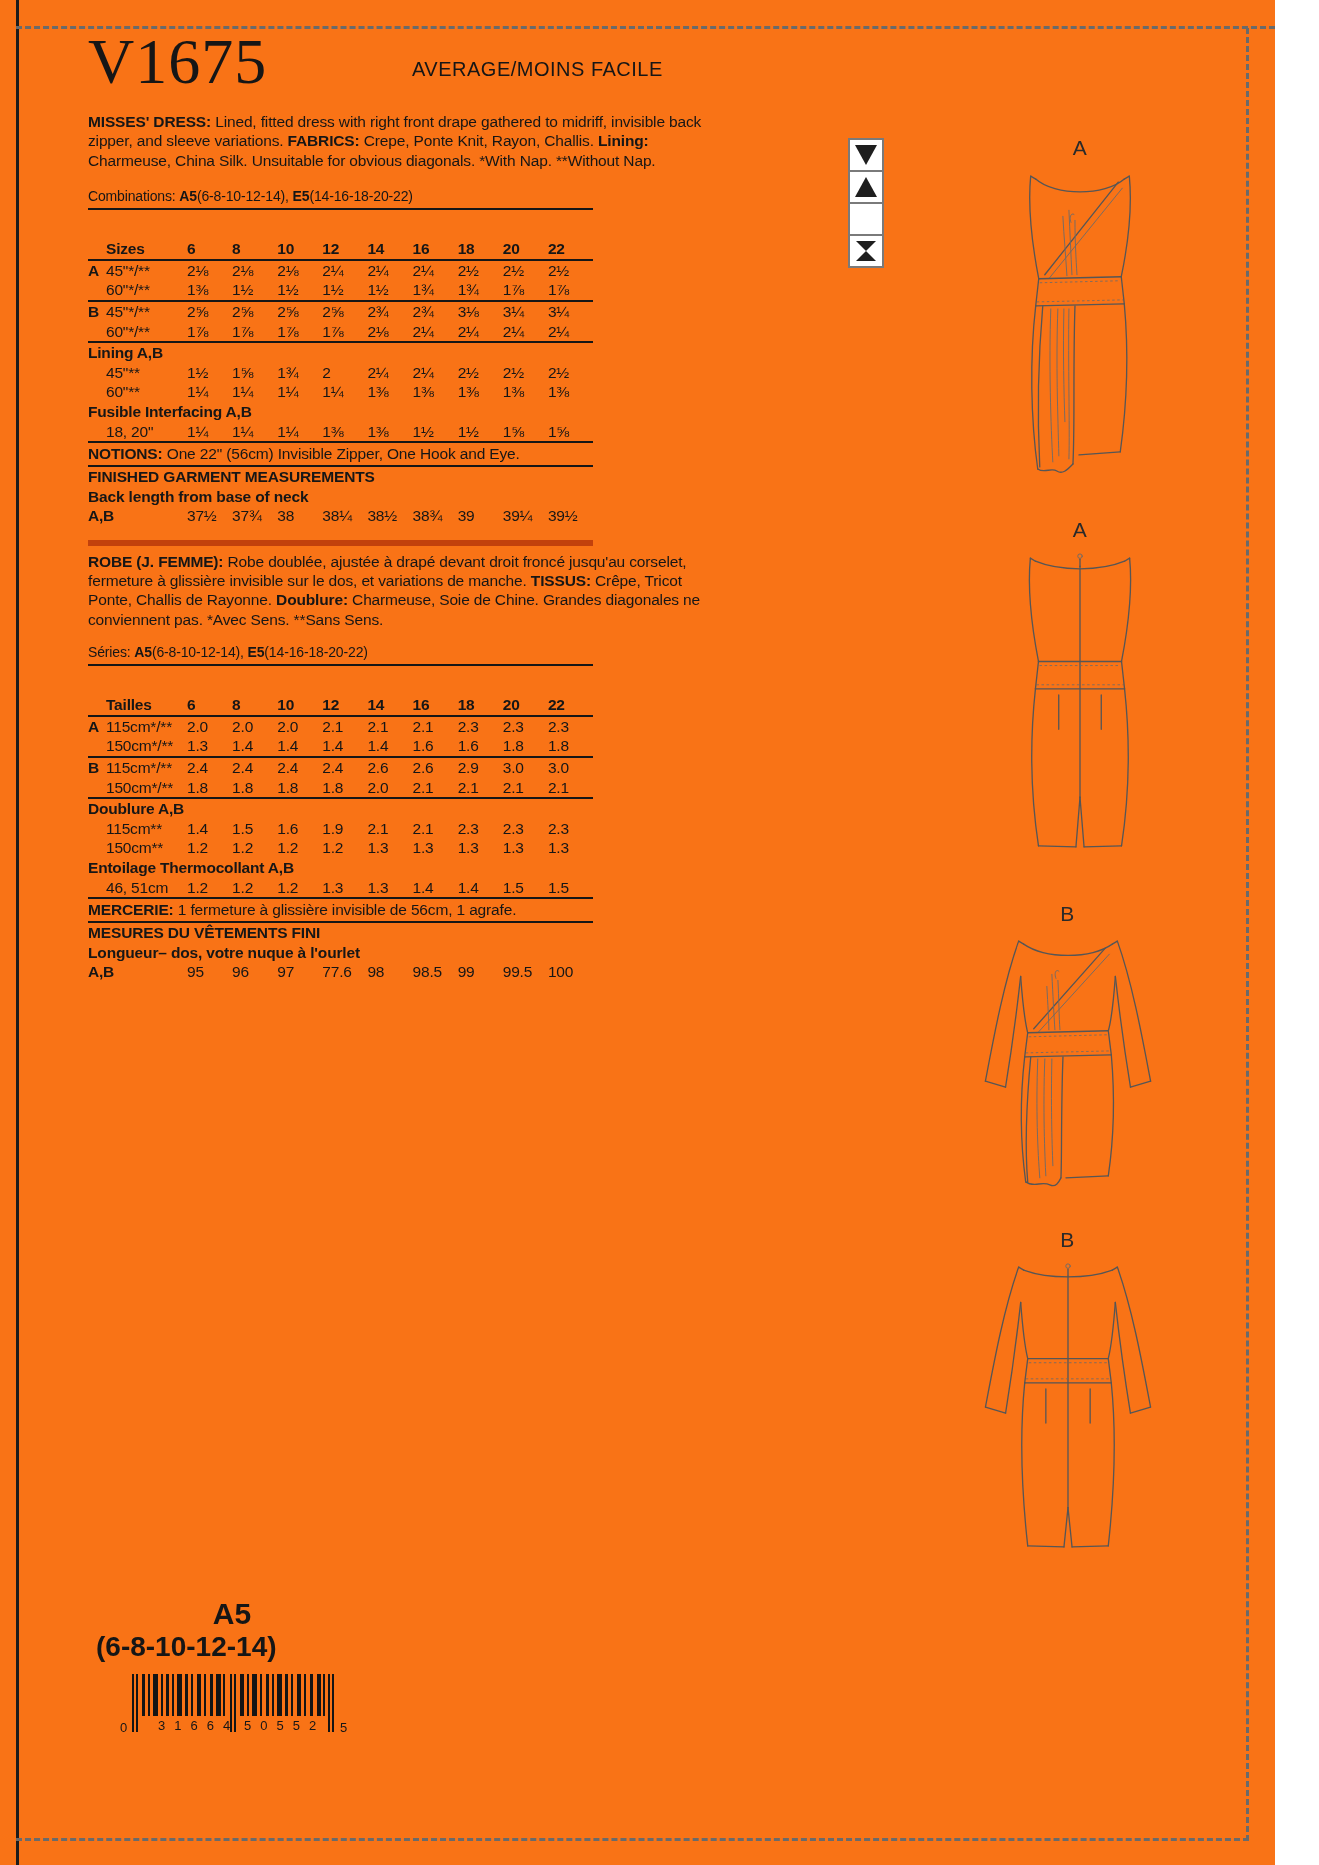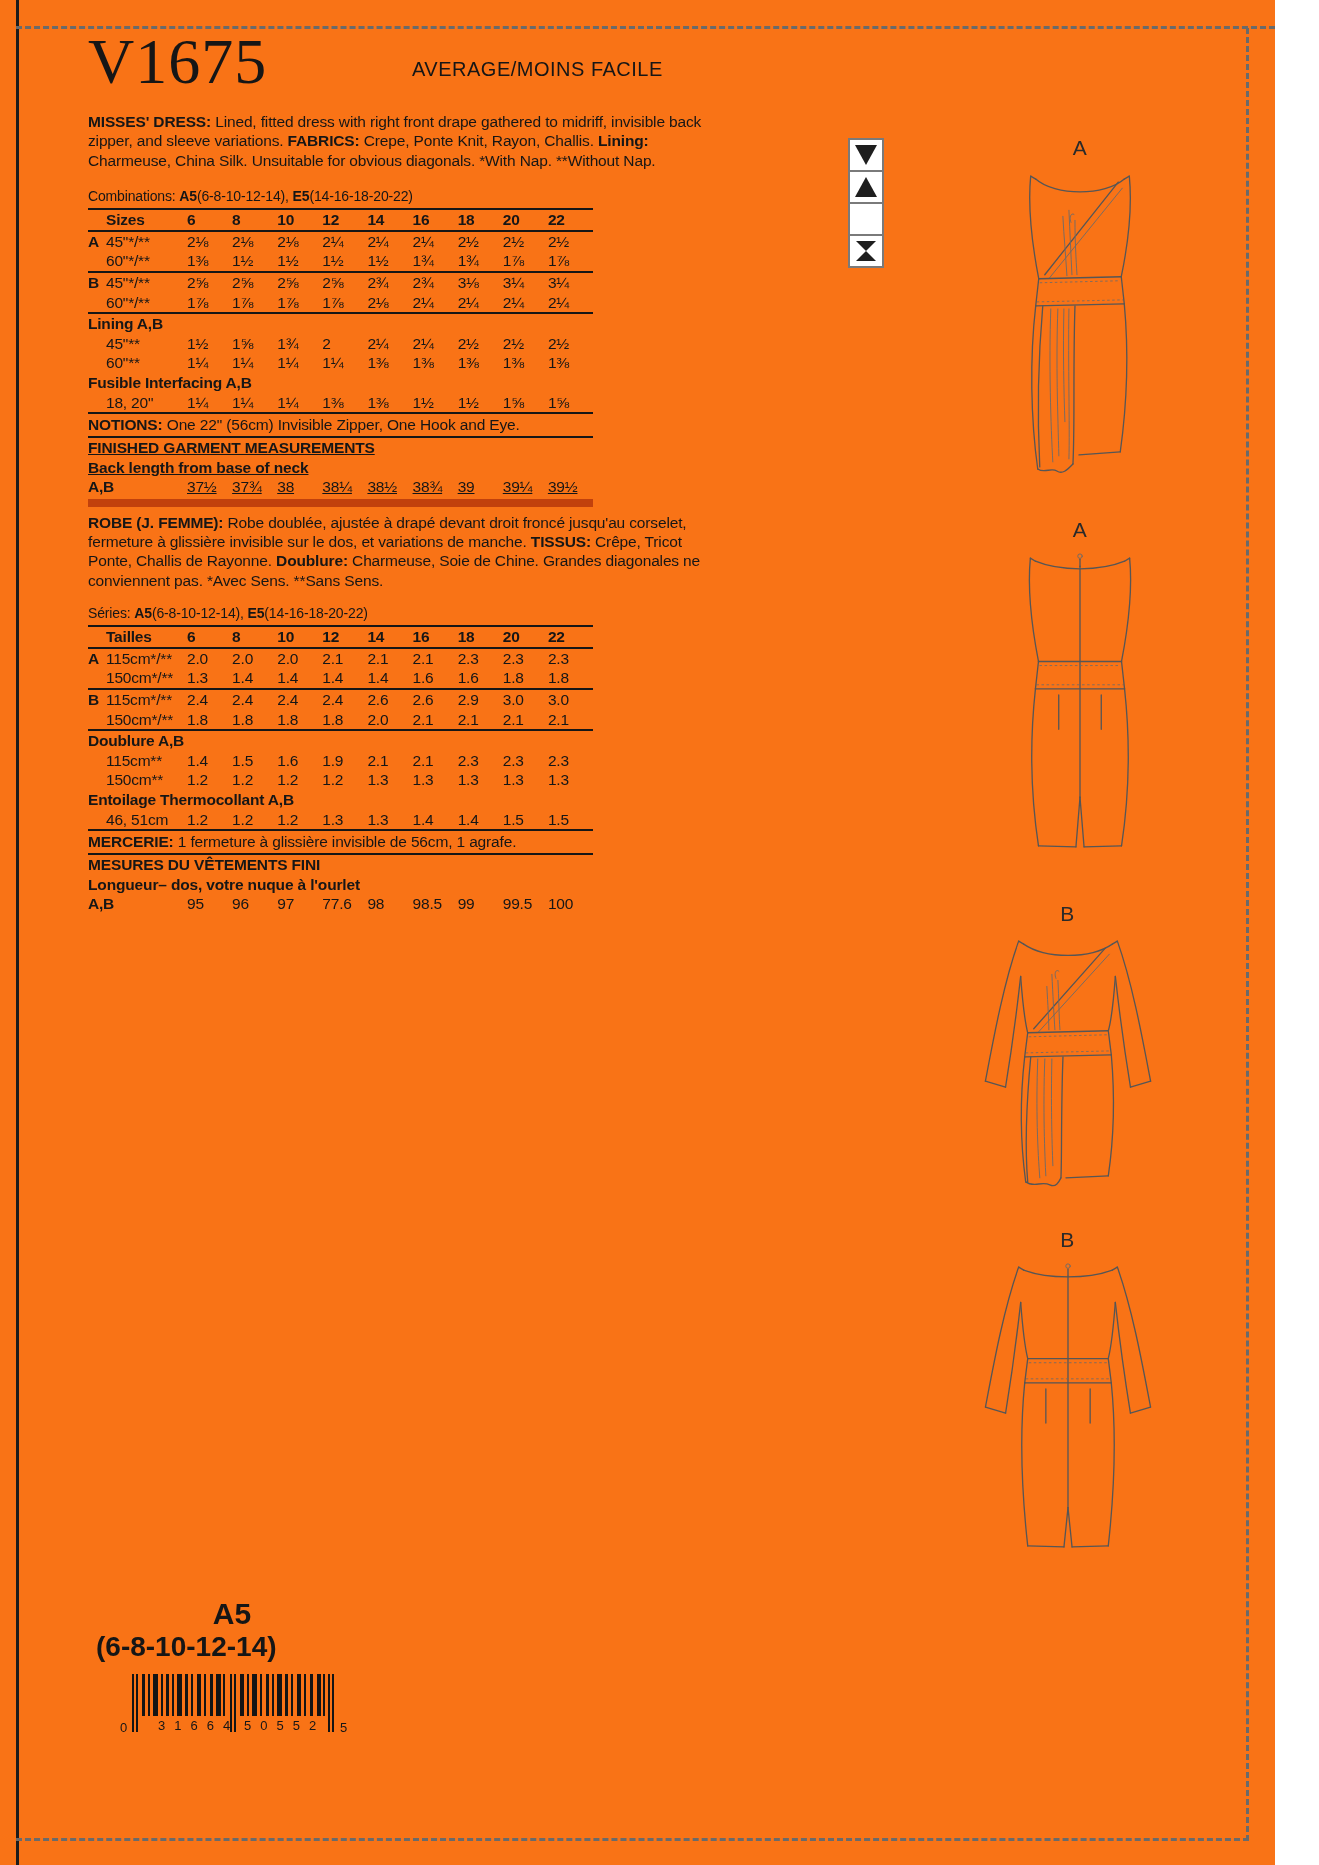--- a/index.html
+++ b/index.html
@@ -18,29 +18,29 @@
 
   .para{font-size:15.5px;line-height:19.4px;letter-spacing:-0.15px;margin-top:10px;width:614px;}
   .para b, .seg-b{font-weight:700;}
 
   .combos{font-size:14px;line-height:19px;margin-top:17px;width:505px;
           border-bottom:2px solid #161616;padding-bottom:2px;letter-spacing:-0.15px;}
 
   .tbl{width:505px;font-size:15.5px;letter-spacing:-0.2px;}
   .trow{display:grid;grid-template-columns:99px repeat(9,1fr);line-height:19.6px;white-space:nowrap;}
   .trow .val{text-align:left;}
-  .trow.hd .val,.trow.hd .lbl{font-weight:700;}
+  .trow.hd .val,.trow.hd .lbl{font-weight:700;margin-top:29px;}
   .trow .pfx{display:inline-block;min-width:18px;font-weight:700;}
   .trow.sec{font-weight:700;}
   .trule{border-top:2px solid #161616;margin:0;}
 
   .band{width:505px;border-top:2px solid #161616;border-bottom:2px solid #161616;
         font-size:15.5px;line-height:20px;padding:1px 0;letter-spacing:-0.15px;}
   .sec-title{font-weight:700;font-size:15.5px;line-height:19.4px;letter-spacing:-0.15px;}
-  .fin-wrap{border-bottom:8px solid #c2410c;width:505px;padding-bottom:2px;text-decoration:underline;}
+  .fin-wrap{border-bottom:6px solid #c2410c;width:505px;padding-bottom:14px;}
 
   .fr-para{margin:6px 0 14px 0;}
 
   
   .nap-strip{position:absolute;left:848px;top:138px;width:36px;}
   .nap-box{width:36px;height:34px;border:2px solid #7a7a7a;box-sizing:border-box;margin-top:-2px;
            display:flex;align-items:center;justify-content:center;background:#fff;}
   .nap-box:first-child{margin-top:0;}
 
   

